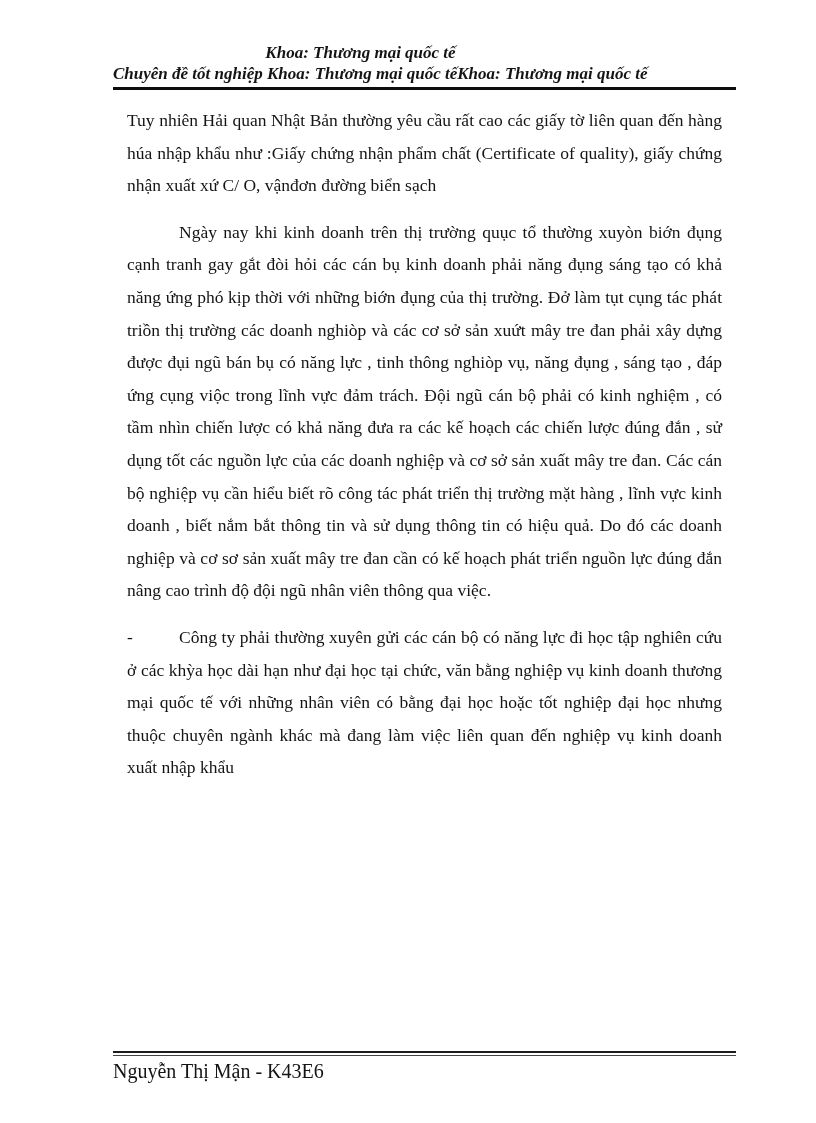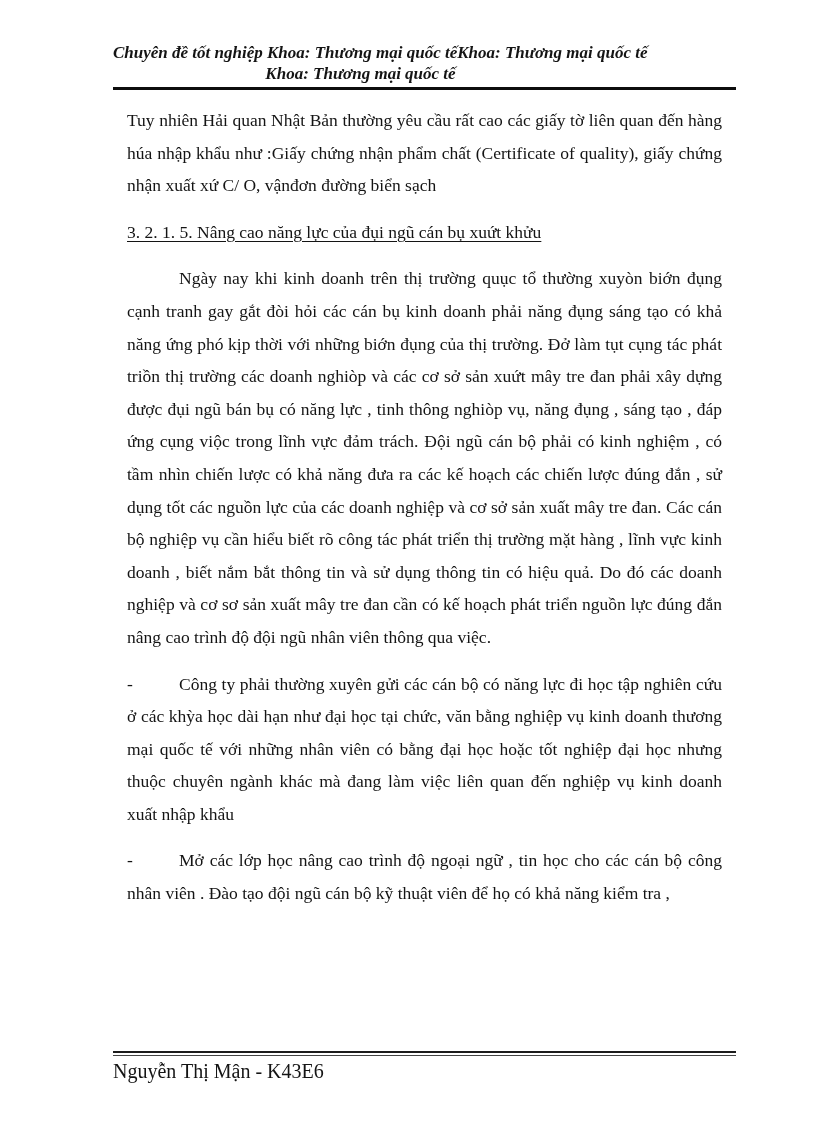--- a/index.html
+++ b/index.html
@@ -82,31 +82,29 @@
   }
 </style>
 </head>
 <body>
 
 <div class="page">
 
   <div class="content">
 
     <div class="doc-header">
+      <div class="h-line h-line2">Khoa: Thương mại quốc tế</div>
       <div class="h-line">Chuyên đề tốt nghiệp Khoa: Thương mại quốc tếKhoa: Thương mại quốc tế</div>
-      <div class="h-line h-line2">Khoa: Thương mại quốc tế</div>
     </div>
 
     <div class="doc-body" id="doc-body">
 
     <p class="para-plain">Tuy nhiên Hải quan Nhật Bản thường yêu cầu rất cao các giấy tờ liên quan đến hàng húa nhập khẩu như :Giấy chứng nhận phẩm chất (Certificate of quality), giấy chứng nhận xuất xứ C/ O, vậnđơn đường biển sạch</p>
-        <p class="para-heading"><span class="heading-text">3. 2. 1. 5. Nâng cao năng lực của đụi ngũ cán bụ xuứt khửu</span></p>
         <p class="para-tab">Ngày nay khi kinh doanh trên thị trường quục tổ thường xuyòn biớn đụng cạnh tranh gay gắt đòi hỏi các cán bụ kinh doanh phải năng đụng sáng tạo có khả năng ứng phó kịp thời với những biớn đụng của thị trường. Đở làm tụt cụng tác phát triồn thị trường các doanh nghiòp và các cơ sở sản xuứt mây tre đan phải xây dựng được đụi ngũ bán bụ có năng lực , tinh thông nghiòp vụ, năng đụng , sáng tạo , đáp ứng cụng viộc trong lĩnh vực đảm trách. Đội ngũ cán bộ phải có kinh nghiệm , có tầm nhìn chiến lược có khả năng đưa ra các kế hoạch các chiến lược đúng đắn , sử dụng tốt các nguồn lực của các doanh nghiệp và cơ sở sản xuất mây tre đan. Các cán bộ nghiệp vụ cần hiểu biết rõ công tác phát triển thị trường mặt hàng , lĩnh vực kinh doanh , biết nắm bắt thông tin và sử dụng thông tin có hiệu quả. Do đó các doanh nghiệp và cơ sơ sản xuất mây tre đan cần có kế hoạch phát triển nguồn lực đúng đắn nâng cao trình độ đội ngũ nhân viên thông qua việc.</p>
         <p class="para-bullet"><span class="bullet-marker">-</span><span>Công ty phải thường xuyên gửi các cán bộ có năng lực đi học tập nghiên cứu ở các khỳa học dài hạn như đại học tại chức, văn bằng nghiệp vụ kinh doanh thương mại quốc tế với những nhân viên có bằng đại học hoặc tốt nghiệp đại học nhưng thuộc chuyên ngành khác mà đang làm việc liên quan đến nghiệp vụ kinh doanh xuất nhập khẩu</span></p>
-        <p class="para-bullet"><span class="bullet-marker">-</span><span>Mở các lớp học nâng cao trình độ ngoại ngữ , tin học cho các cán bộ công nhân viên . Đào tạo đội ngũ cán bộ kỹ thuật viên để họ có khả năng kiểm tra ,</span></p>
       </div>
 
   </div>
 
   <div class="doc-footer">
     <div class="footer-rule"></div>
     <div class="footer-text">Nguyễn Thị Mận - K43E6</div>
   </div>
 
 </div>

